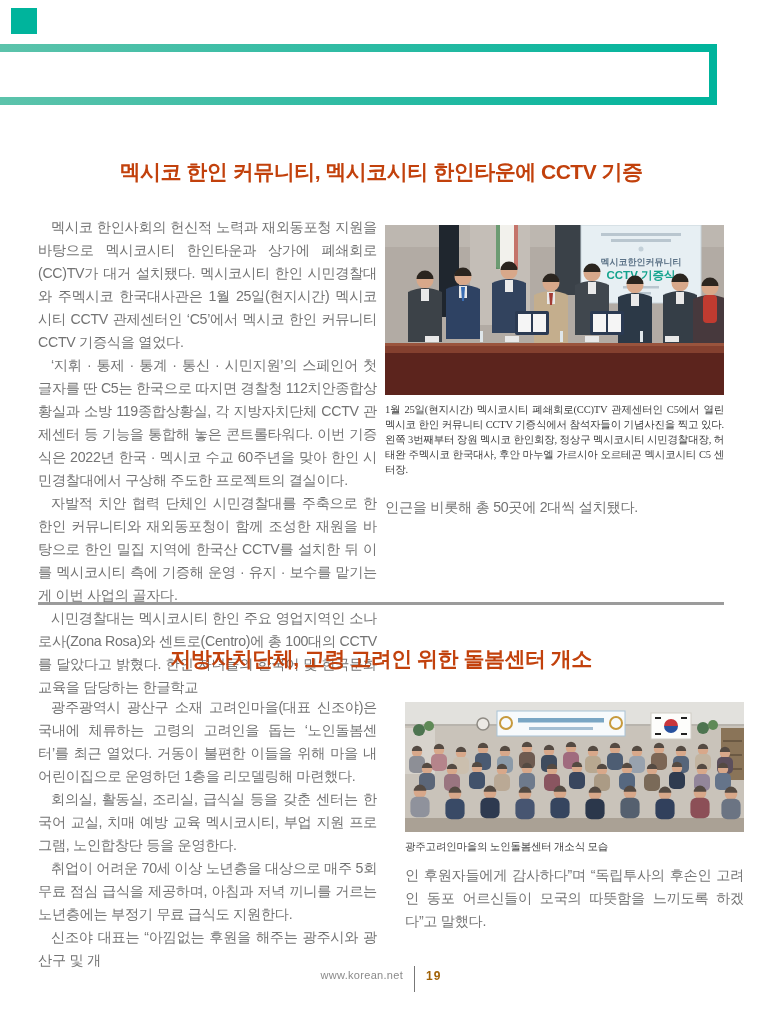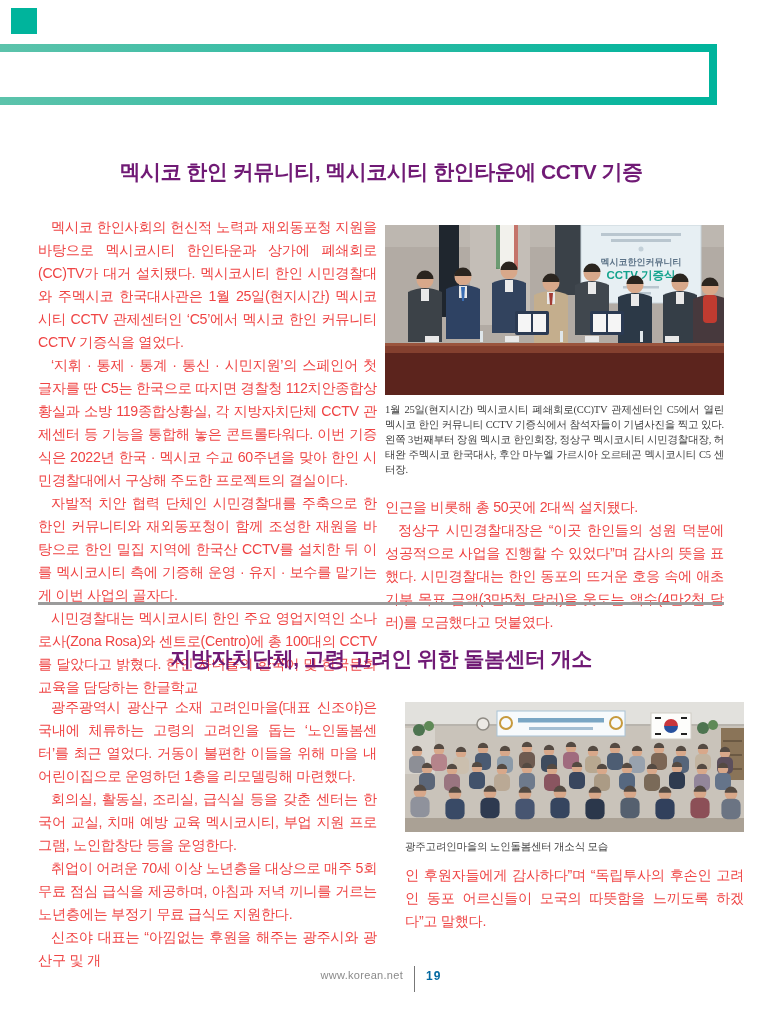--- a/index.html
+++ b/index.html
@@ -14,34 +14,34 @@
   .top-band {
     position:absolute; left:0; top:44px; width:717px; height:61px;
     box-sizing:border-box;
     border-top:8px solid #00b49c; border-bottom:8px solid #00b49c;
     border-right:8px solid #00b49c; border-left:none;
     border-image:linear-gradient(90deg,#5cc3ab,#00b49c) 1;
     background:#ffffff;
   }
   .article-title {
     position:absolute; left:38px; width:686px; margin:0;
-    text-align:center; color:#701a75; font-size:21px; font-weight:bold;
+    text-align:center; color:#c2410c; font-size:21px; font-weight:bold;
     letter-spacing:-0.5px;
   }
   #t1 { top:158px; }
   #t2 { top:645px; }
   .columns {
     position:absolute; left:38px; width:686px;
     display:flex; gap:8px; align-items:flex-start;
   }
   #cols1 { top:216px; }
   #cols2 { top:696px;gap:28px; }
   .col { width:339px; flex:0 0 339px; }
   .body-p {
-    margin:0; font-size:14.2px; line-height:23px; color:#ef4444;
+    margin:0; font-size:14.2px; line-height:23px; color:#737373;
     text-align:justify; letter-spacing:-0.3px;
   }
   .indent { text-indent:13px; }
   .photo { display:block; width:339px; }
   #photo1 { margin-top:9px; }
   #photo2 { margin-top:6px; }
   .caption {
     margin:7px 0 0 0; font-size:10.5px; line-height:15px; color:#3d3d3d;
     text-align:justify; letter-spacing:-0.2px;font-family:Liberation Serif, serif;
   }
@@ -50,21 +50,21 @@
   .divider {
     position:absolute; left:38px; top:602px; width:686px; height:3px;
     background:#9b9b9b;
   }
   .footer {
     position:absolute; left:0; top:966px; width:762px;
     display:flex; justify-content:center; align-items:flex-start; gap:11px;
   }
   .footer .site { font-size:11px; color:#8a8a8a; letter-spacing:0.3px; padding-top:3px; }
   .footer .vbar { width:1px; height:26px; background:#777777; }
-  .footer .pnum { font-size:12px; font-weight:bold; color:#0369a1; padding-top:3px; letter-spacing:1px; }
+  .footer .pnum { font-size:12px; font-weight:bold; color:#a16207; padding-top:3px; letter-spacing:1px; }
 </style>
 </head>
 <body>
 
 <div class="page">
 
   <div class="corner-square"></div>
   <div class="top-band"></div>
 
   <h1 class="article-title" id="t1">멕시코 한인 커뮤니티, 멕시코시티 한인타운에 CCTV 기증</h1>
@@ -145,21 +145,20 @@
           <rect x="95" y="106" width="3" height="11" fill="#dfe6ea"></rect>
           <rect x="175" y="106" width="3" height="11" fill="#dfe6ea"></rect>
           <rect x="255" y="106" width="3" height="11" fill="#dfe6ea"></rect>
         </g>
       </svg>
 
       <p class="caption">1월 25일(현지시간) 멕시코시티 폐쇄회로(CC)TV 관제센터인 C5에서 열린 멕시코 한인 커뮤니티 CCTV 기증식에서 참석자들이 기념사진을 찍고 있다. 왼쪽 3번째부터 장원 멕시코 한인회장, 정상구 멕시코시티 시민경찰대장, 허태완 주멕시코 한국대사, 후안 마누엘 가르시아 오르테곤 멕시코시티 C5 센터장.</p>
 
       <div class="right-text1">
         <p class="body-p">인근을 비롯해 총 50곳에 2대씩 설치됐다.</p>
-        <p class="body-p indent">정상구 시민경찰대장은 “이곳 한인들의 성원 덕분에 성공적으로 사업을 진행할 수 있었다”며 감사의 뜻을 표했다. 시민경찰대는 한인 동포의 뜨거운 호응 속에 애초 기부 목표 금액(3만5천 달러)을 웃도는 액수(4만2천 달러)를 모금했다고 덧붙였다.</p>
       </div>
     </div>
   </div>
 
   <div class="divider"></div>
 
   <h1 class="article-title" id="t2">지방자치단체, 고령 고려인 위한 돌봄센터 개소</h1>
 
   <div class="columns" id="cols2">
     <div class="col">

